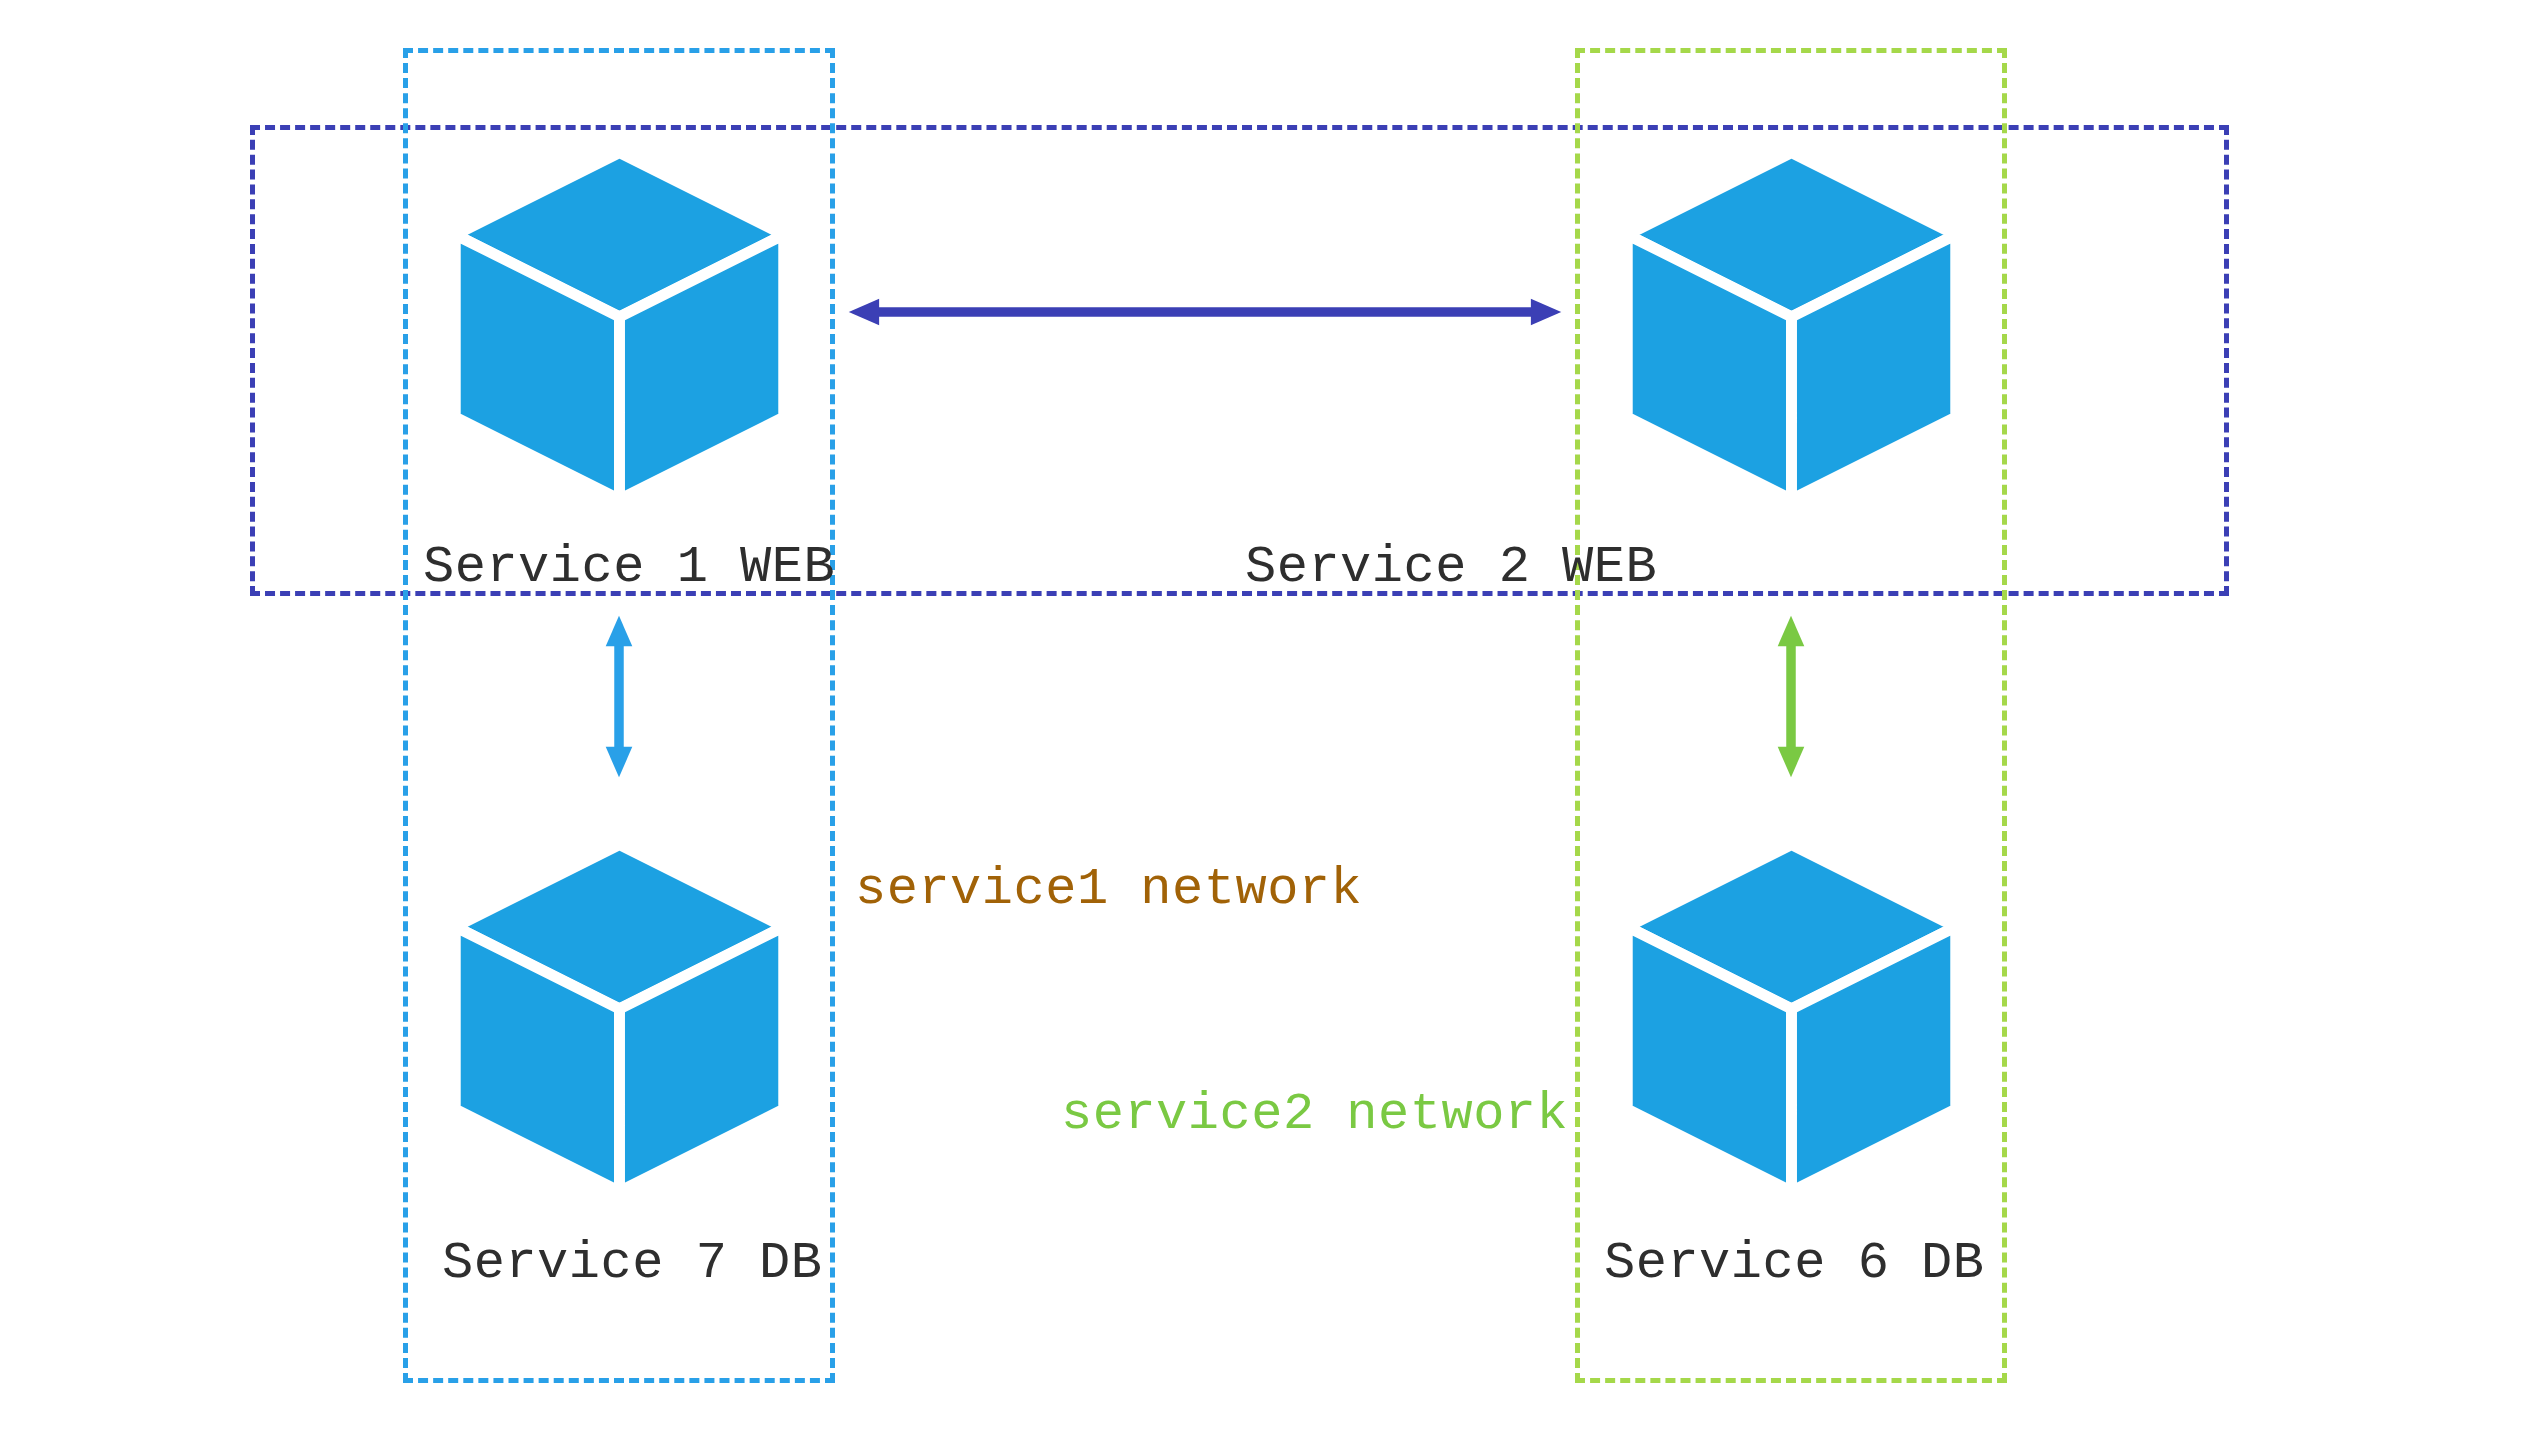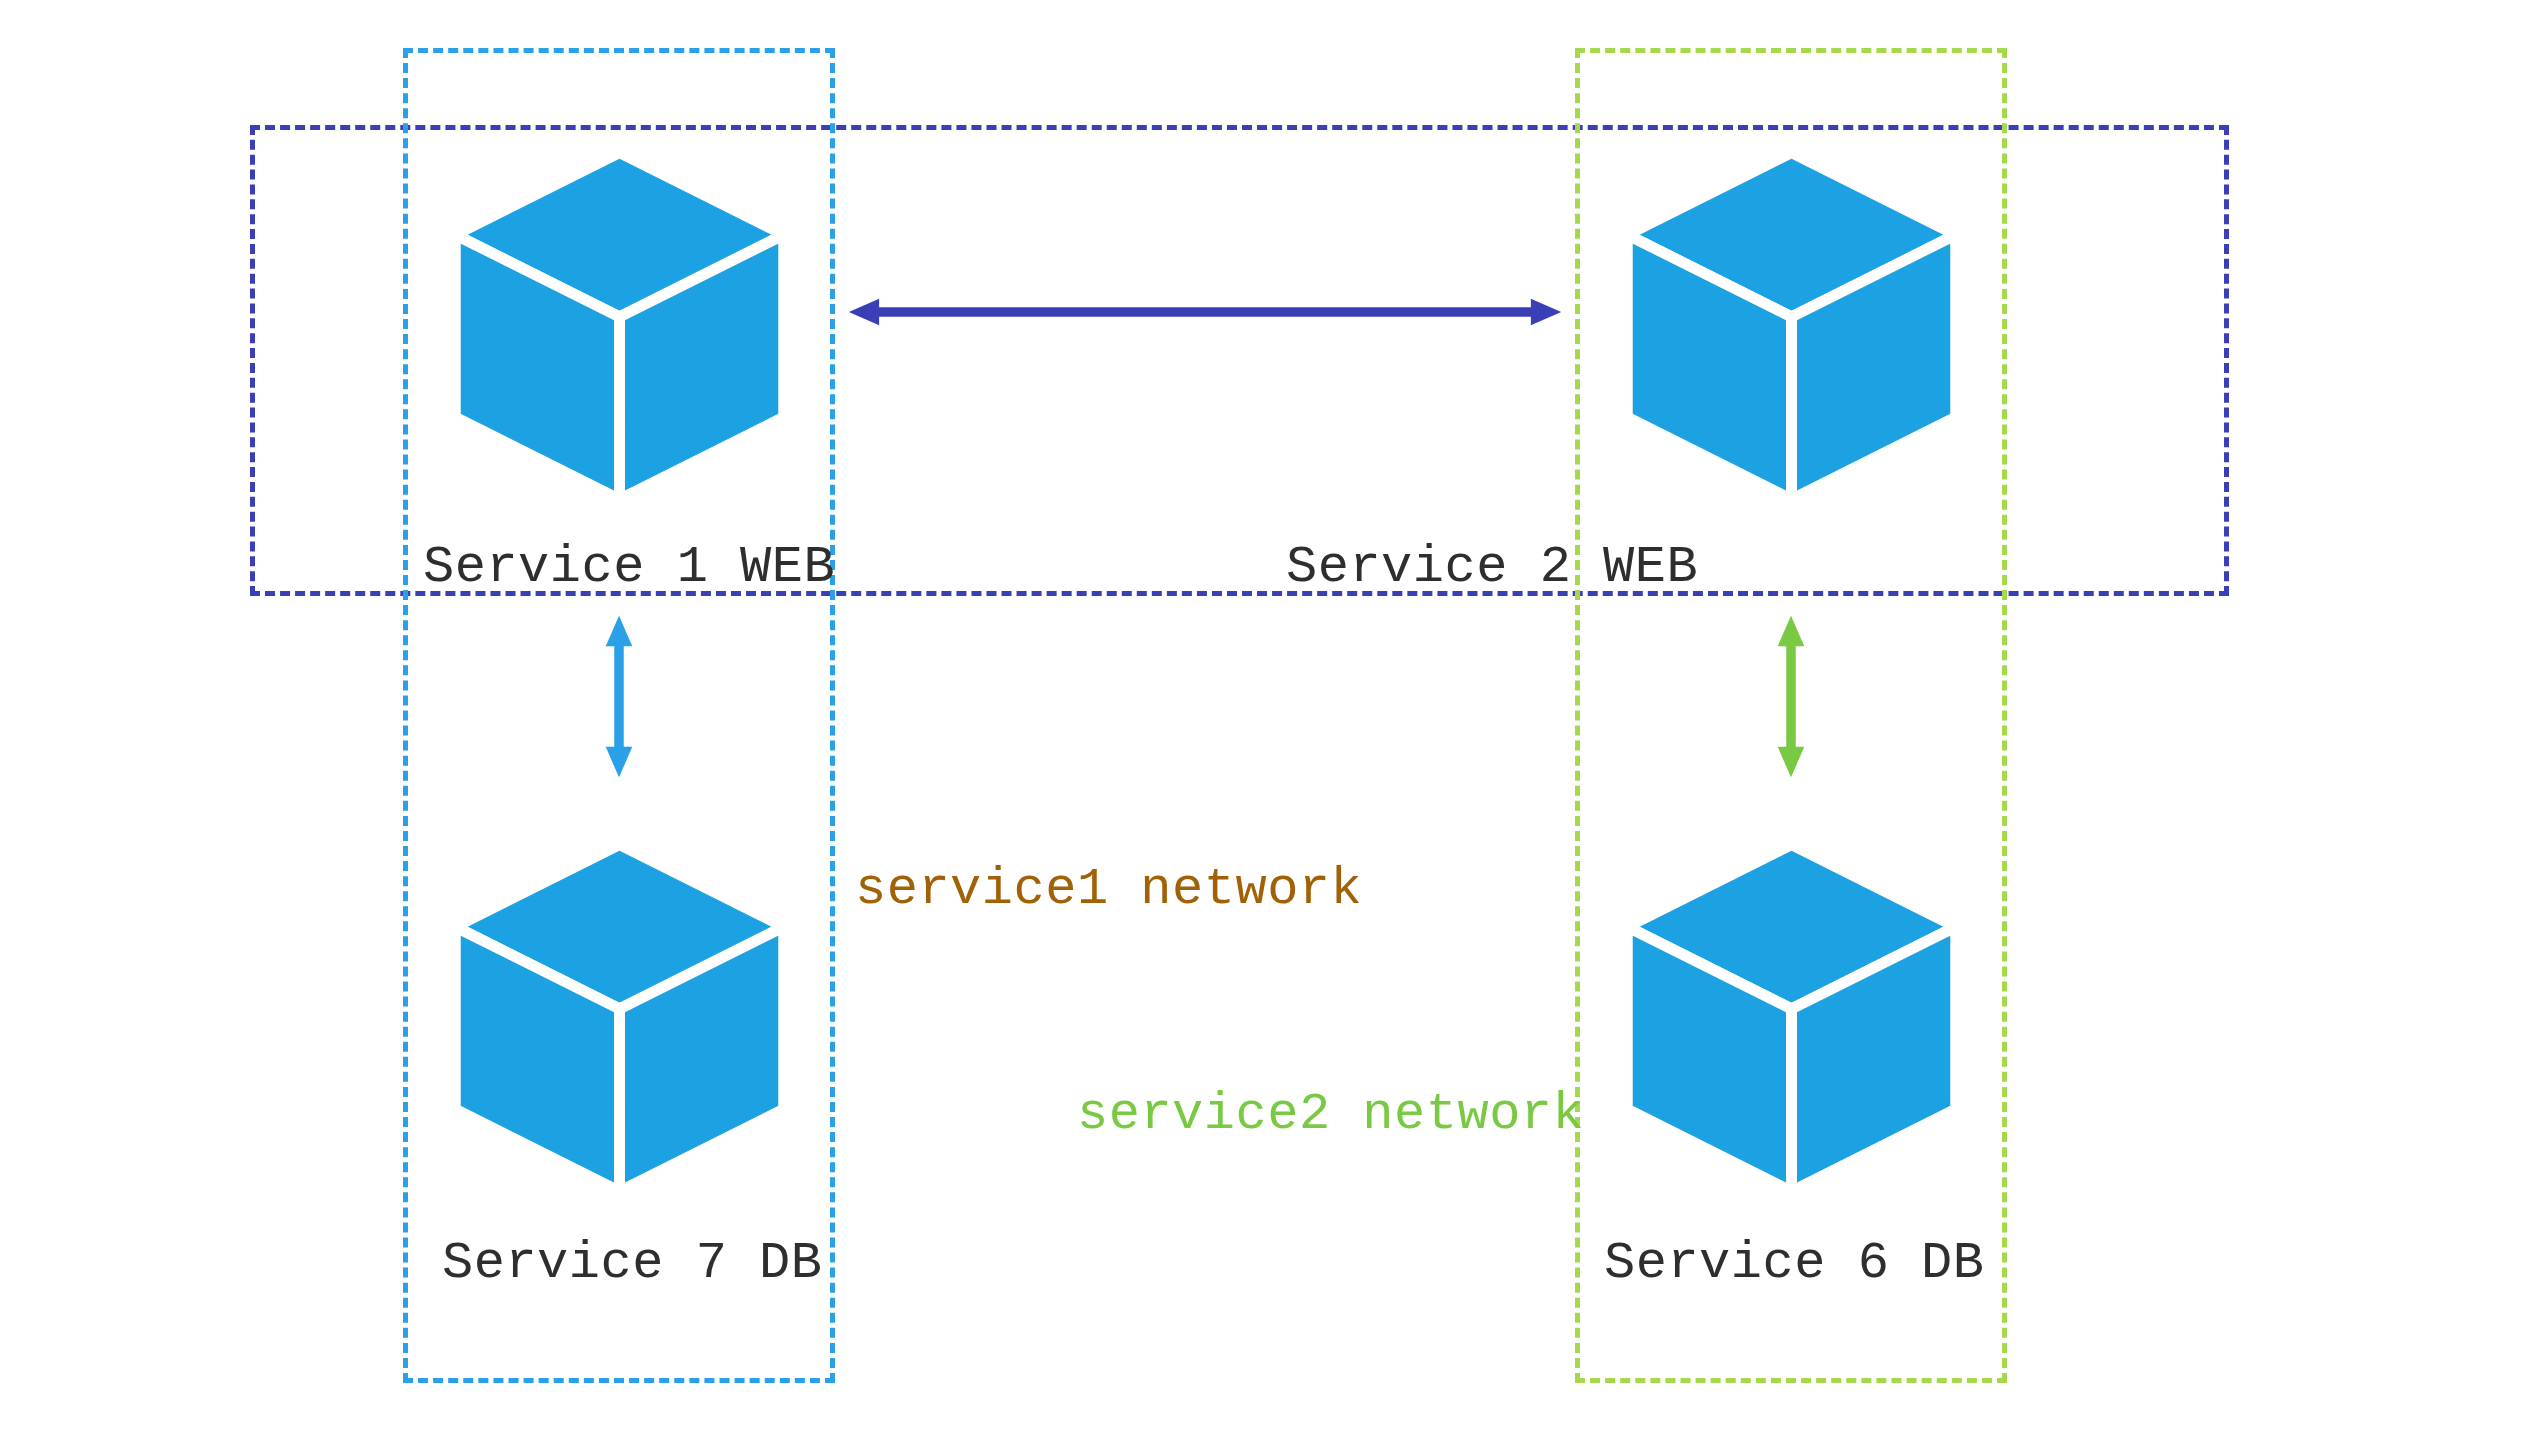--- a/index.html
+++ b/index.html
@@ -112,25 +112,25 @@
   <div class="arrow" style="left:1772px; top:615px; width:38px; height:163px;">
     <svg viewBox="0 0 40 170">
       <line x1="20" y1="25" x2="20" y2="145" stroke="#7ac943" stroke-width="10"></line>
       <polygon points="20,0 6,32 34,32" fill="#7ac943"></polygon>
       <polygon points="20,170 6,138 34,138" fill="#7ac943"></polygon>
     </svg>
   </div>
 
   <div class="label label-dark" style="left:423px; top:538px;">Service 1 WEB</div>
 
-  <div class="label label-dark" style="left:1286px; top:538px;">Service 2 WEB</div>
+  <div class="label label-dark" style="left:1245px; top:538px;">Service 2 WEB</div>
 
   <div class="label label-dark" style="left:442px; top:1234px;">Service 7 DB</div>
 
   <div class="label label-dark" style="left:1604px; top:1234px;">Service 6 DB</div>
 
 
   <div class="label label-blue" style="left:855px; top:860px;">service1 network</div>
 
-  <div class="label label-green" style="left:1061px; top:1085px;margin-left:16px;">service2 network</div>
+  <div class="label label-green" style="left:1061px; top:1085px;">service2 network</div>
 
 </div>
 
 
 </body></html>

